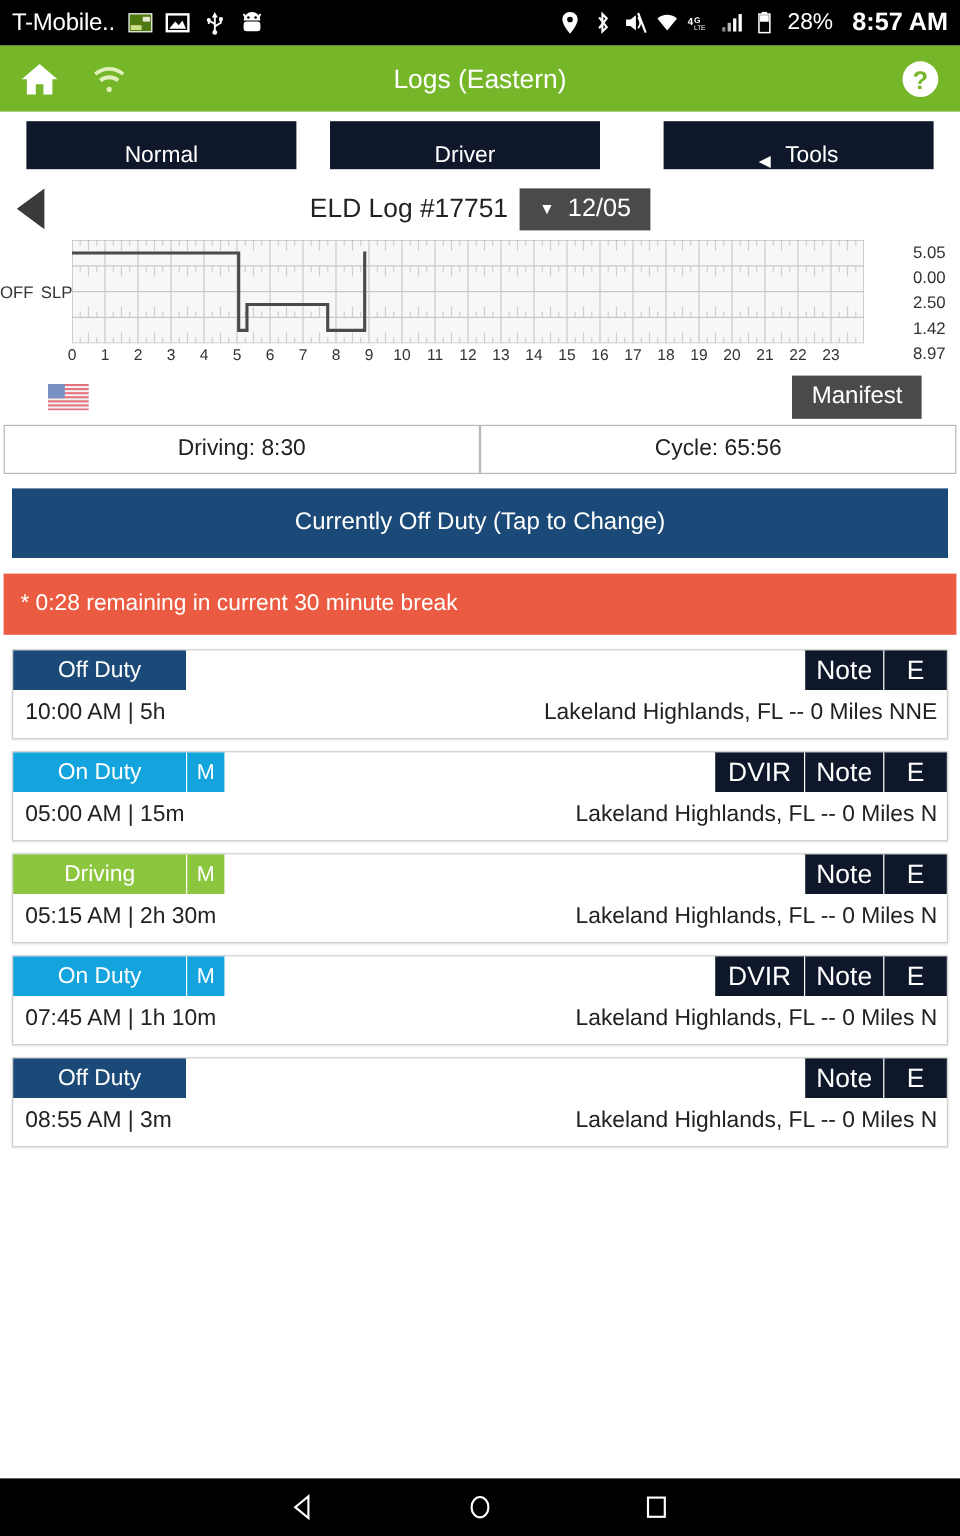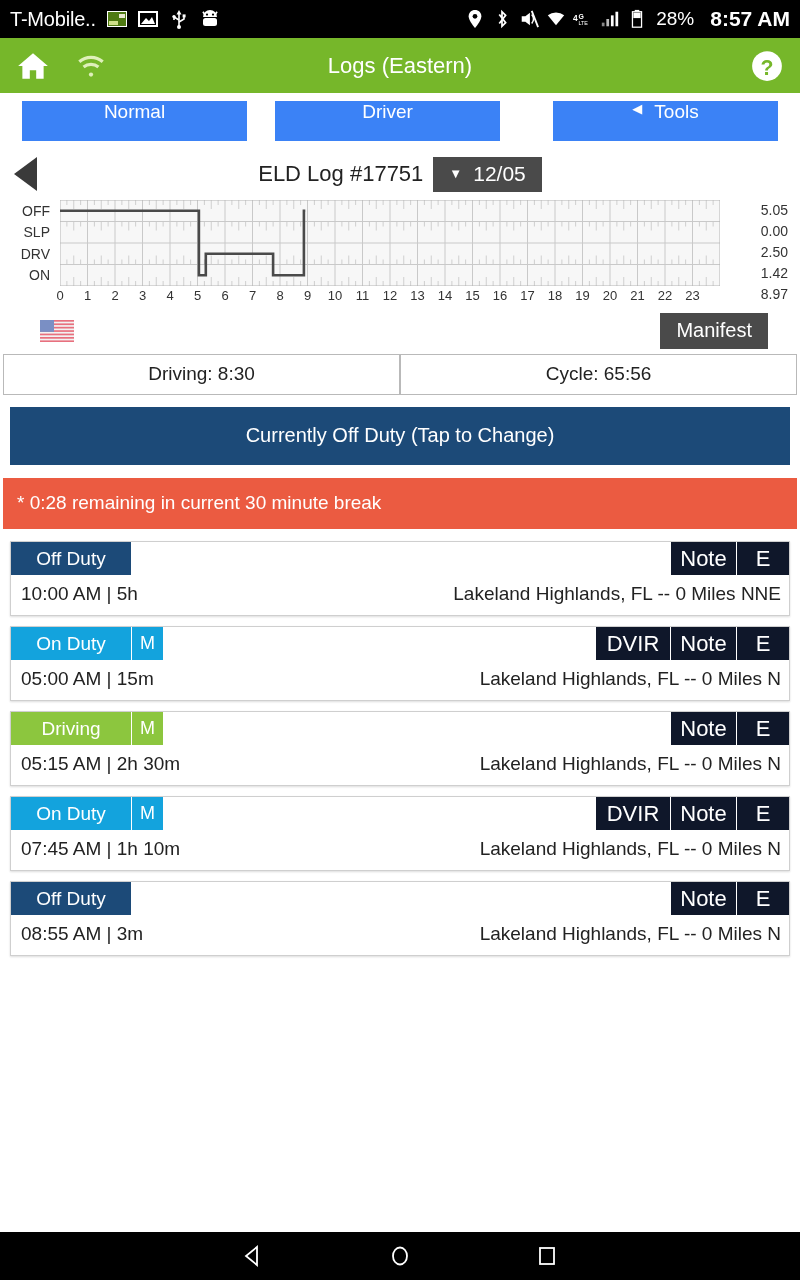--- a/index.html
+++ b/index.html
@@ -36,22 +36,22 @@
     font-size: 22px; pointer-events: none;
   }
   .helpbtn { margin-left: auto; z-index: 2; }
 
   
   .tabrow {
     height: 55px; display: flex; align-items: center;
     gap: 3px; padding: 0 22px; background: #fff;
   }
   .tab {
-    flex: 1; height: 40px; background: #3b82f6; color: #fff;
-    display: flex; align-items: flex-start; justify-content: center;
+    flex: 1; height: 40px; background: #0f172a; color: #fff;
+    display: flex; align-items: flex-end; justify-content: center;
     font-size: 19px; gap: 12px; cursor: pointer;
   }
   .tab .caret { font-size: 13px; }
   .tabsep { width: 22px; }
 
   
   .loghdr {
     height: 52px; display: flex; align-items: center;
     padding: 0 14px; position: relative;
   }
@@ -69,21 +69,21 @@
     background: #4a4a4a; color: #fff; font-size: 21px;
     padding: 5px 16px 6px; display: flex; align-items: center; gap: 11px;
     cursor: pointer;
   }
   .datebtn .caret { font-size: 13px; }
 
   
   .graphwrap { position: relative; height: 110px; margin: 0 0 0 0; }
   .rowlabels {
     position: absolute; left: 0; top: 0; width: 56px; height: 86px;
-    display: flex; flex-direction: column; font-size: 14px; color: #333;
+    display: flex; flex-direction: row; font-size: 14px; color: #333;
   }
   .rowlabels div {
     flex: 1; display: flex; align-items: center; justify-content: flex-end;
     padding-right: 6px;
   }
   .totals {
     position: absolute; right: 12px; top: 0; width: 80px;
     font-size: 14px; color: #333; text-align: right;
   }
   .totals div { height: 21px; line-height: 21px; }
@@ -128,21 +128,21 @@
   }
 
   
   .entries { margin-top: 12px; padding: 0 10px; }
   .entry {
     background: #fff; border: 1px solid #cfcfcf;
     margin-bottom: 10px; box-shadow: 0 1px 2px rgba(0,0,0,0.14);
   }
   .entry-top { display: flex; align-items: stretch; height: 33px; }
   .statusbadge {
-    color: #fff; font-size: 19px; width: 120px;
+    color: #fff; font-size: 19px; width: 144px;
     display: flex; align-items: center; justify-content: center;
   }
   .mbadge {
     color: #fff; font-size: 18px; width: 32px;
     display: flex; align-items: center; justify-content: center;
     border-left: 1px solid #fff;
   }
   .entry-actions { margin-left: auto; display: flex; }
   .abtn {
     background: #0f172a; color: #fff; font-size: 22px;

